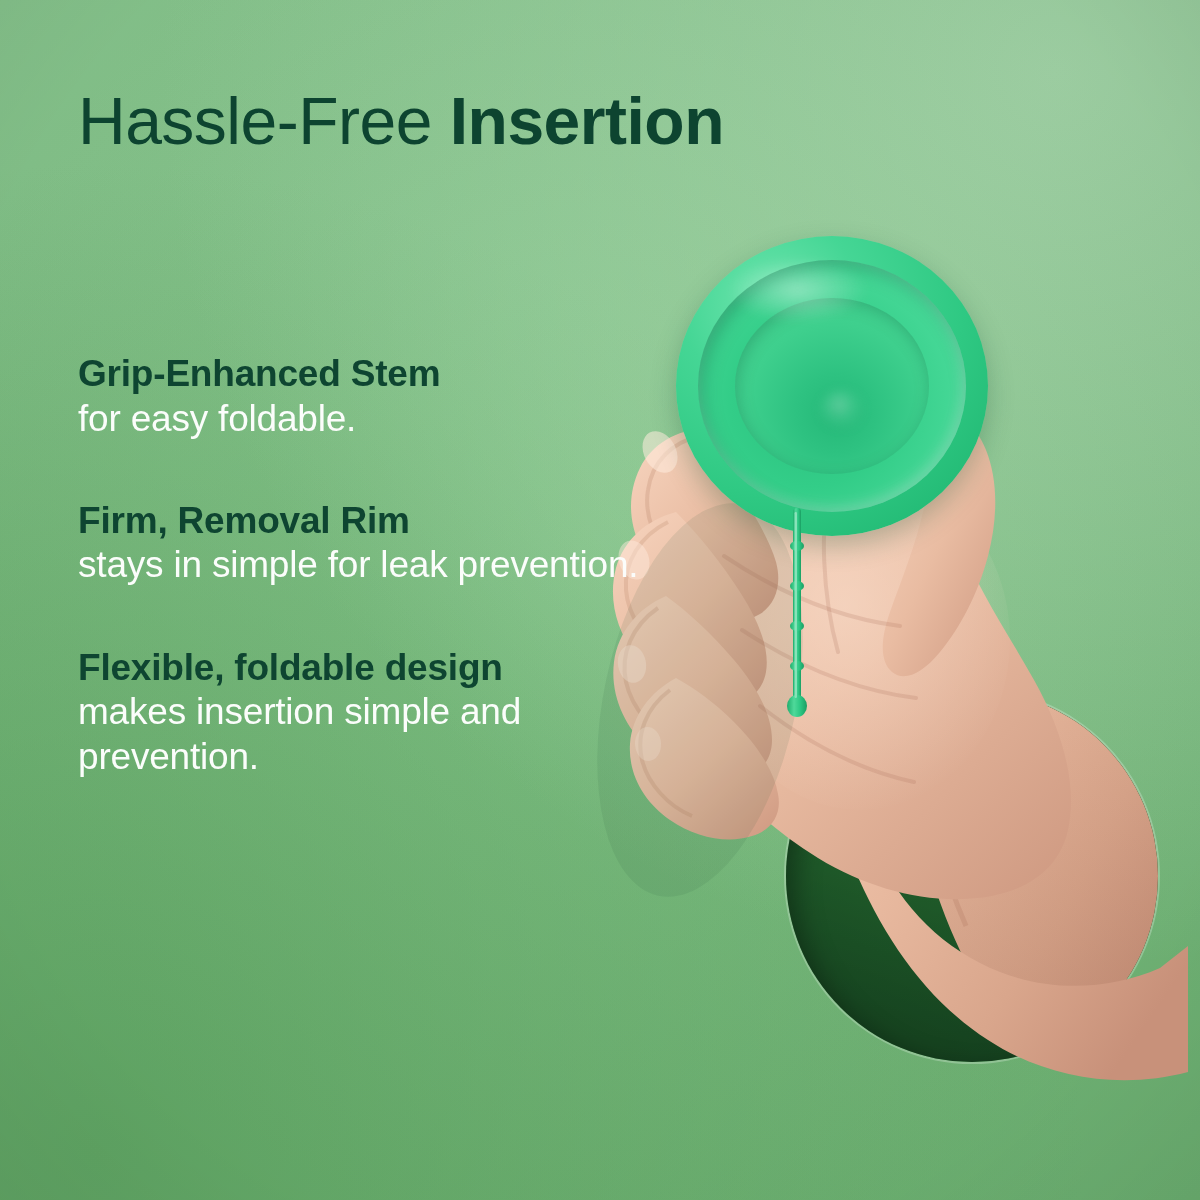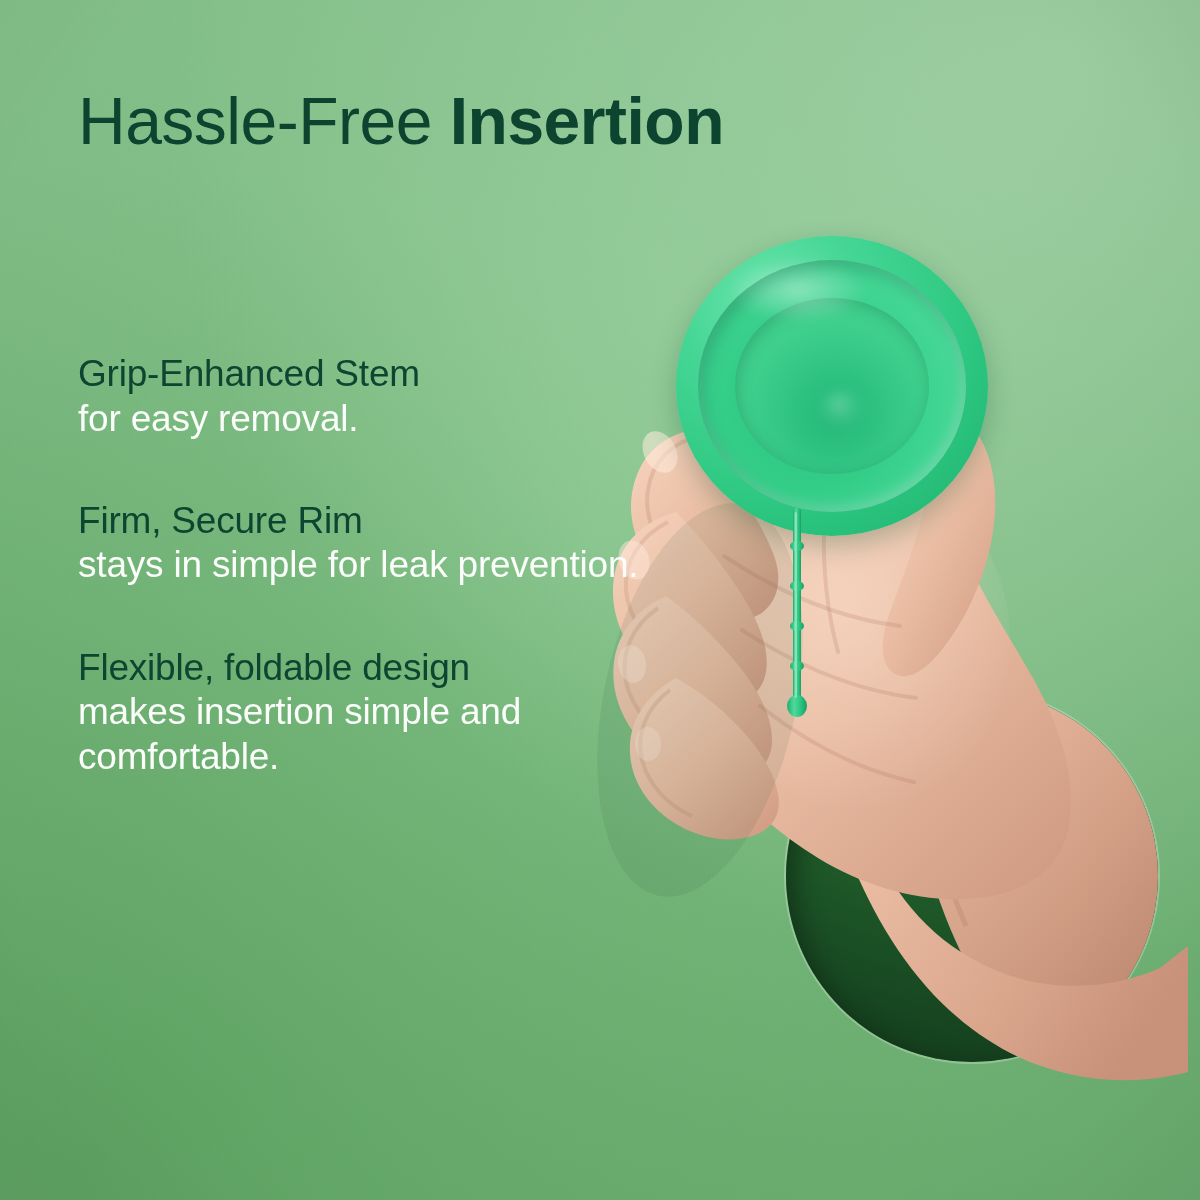--- a/index.html
+++ b/index.html
@@ -152,21 +152,21 @@
     position: absolute;
     left: 78px;
     top: 352px;
     width: 600px;
   }
   .benefit { margin-bottom: 58px; }
   .benefit:last-child { margin-bottom: 0; }
 
   .benefit-title {
     color: #0e4531;
-    font-weight: 400;
+    font-weight: 700;
     font-size: 37px;
     line-height: 1.18;
     letter-spacing: -0.2px;
   }
   .benefit-desc {
     color: #fbfdfb;
     font-weight: 400;
     font-size: 37px;
     line-height: 1.22;
     letter-spacing: -0.2px;
@@ -331,28 +331,28 @@
   </svg>
 
   <div class="headline">
     <span class="light">Hassle-Free </span><span class="bold">Insertion</span><br>
   </div>
 
   <div class="benefits">
 
     <div class="benefit">
       <div class="benefit-title">Grip-Enhanced Stem</div>
-      <div class="benefit-desc">for easy removal.</div>
+      <div class="benefit-desc">for easy foldable.</div>
     </div>
 
     <div class="benefit">
-      <div class="benefit-title">Firm, Secure Rim</div>
+      <div class="benefit-title">Firm, Removal Rim</div>
       <div class="benefit-desc">stays in simple for leak prevention.</div>
     </div>
 
     <div class="benefit">
       <div class="benefit-title">Flexible, foldable design</div>
-      <div class="benefit-desc">makes insertion simple and comfortable.</div>
+      <div class="benefit-desc">makes insertion simple and prevention.</div>
     </div>
 
   </div>
 
 </div>
 
 </body></html>

